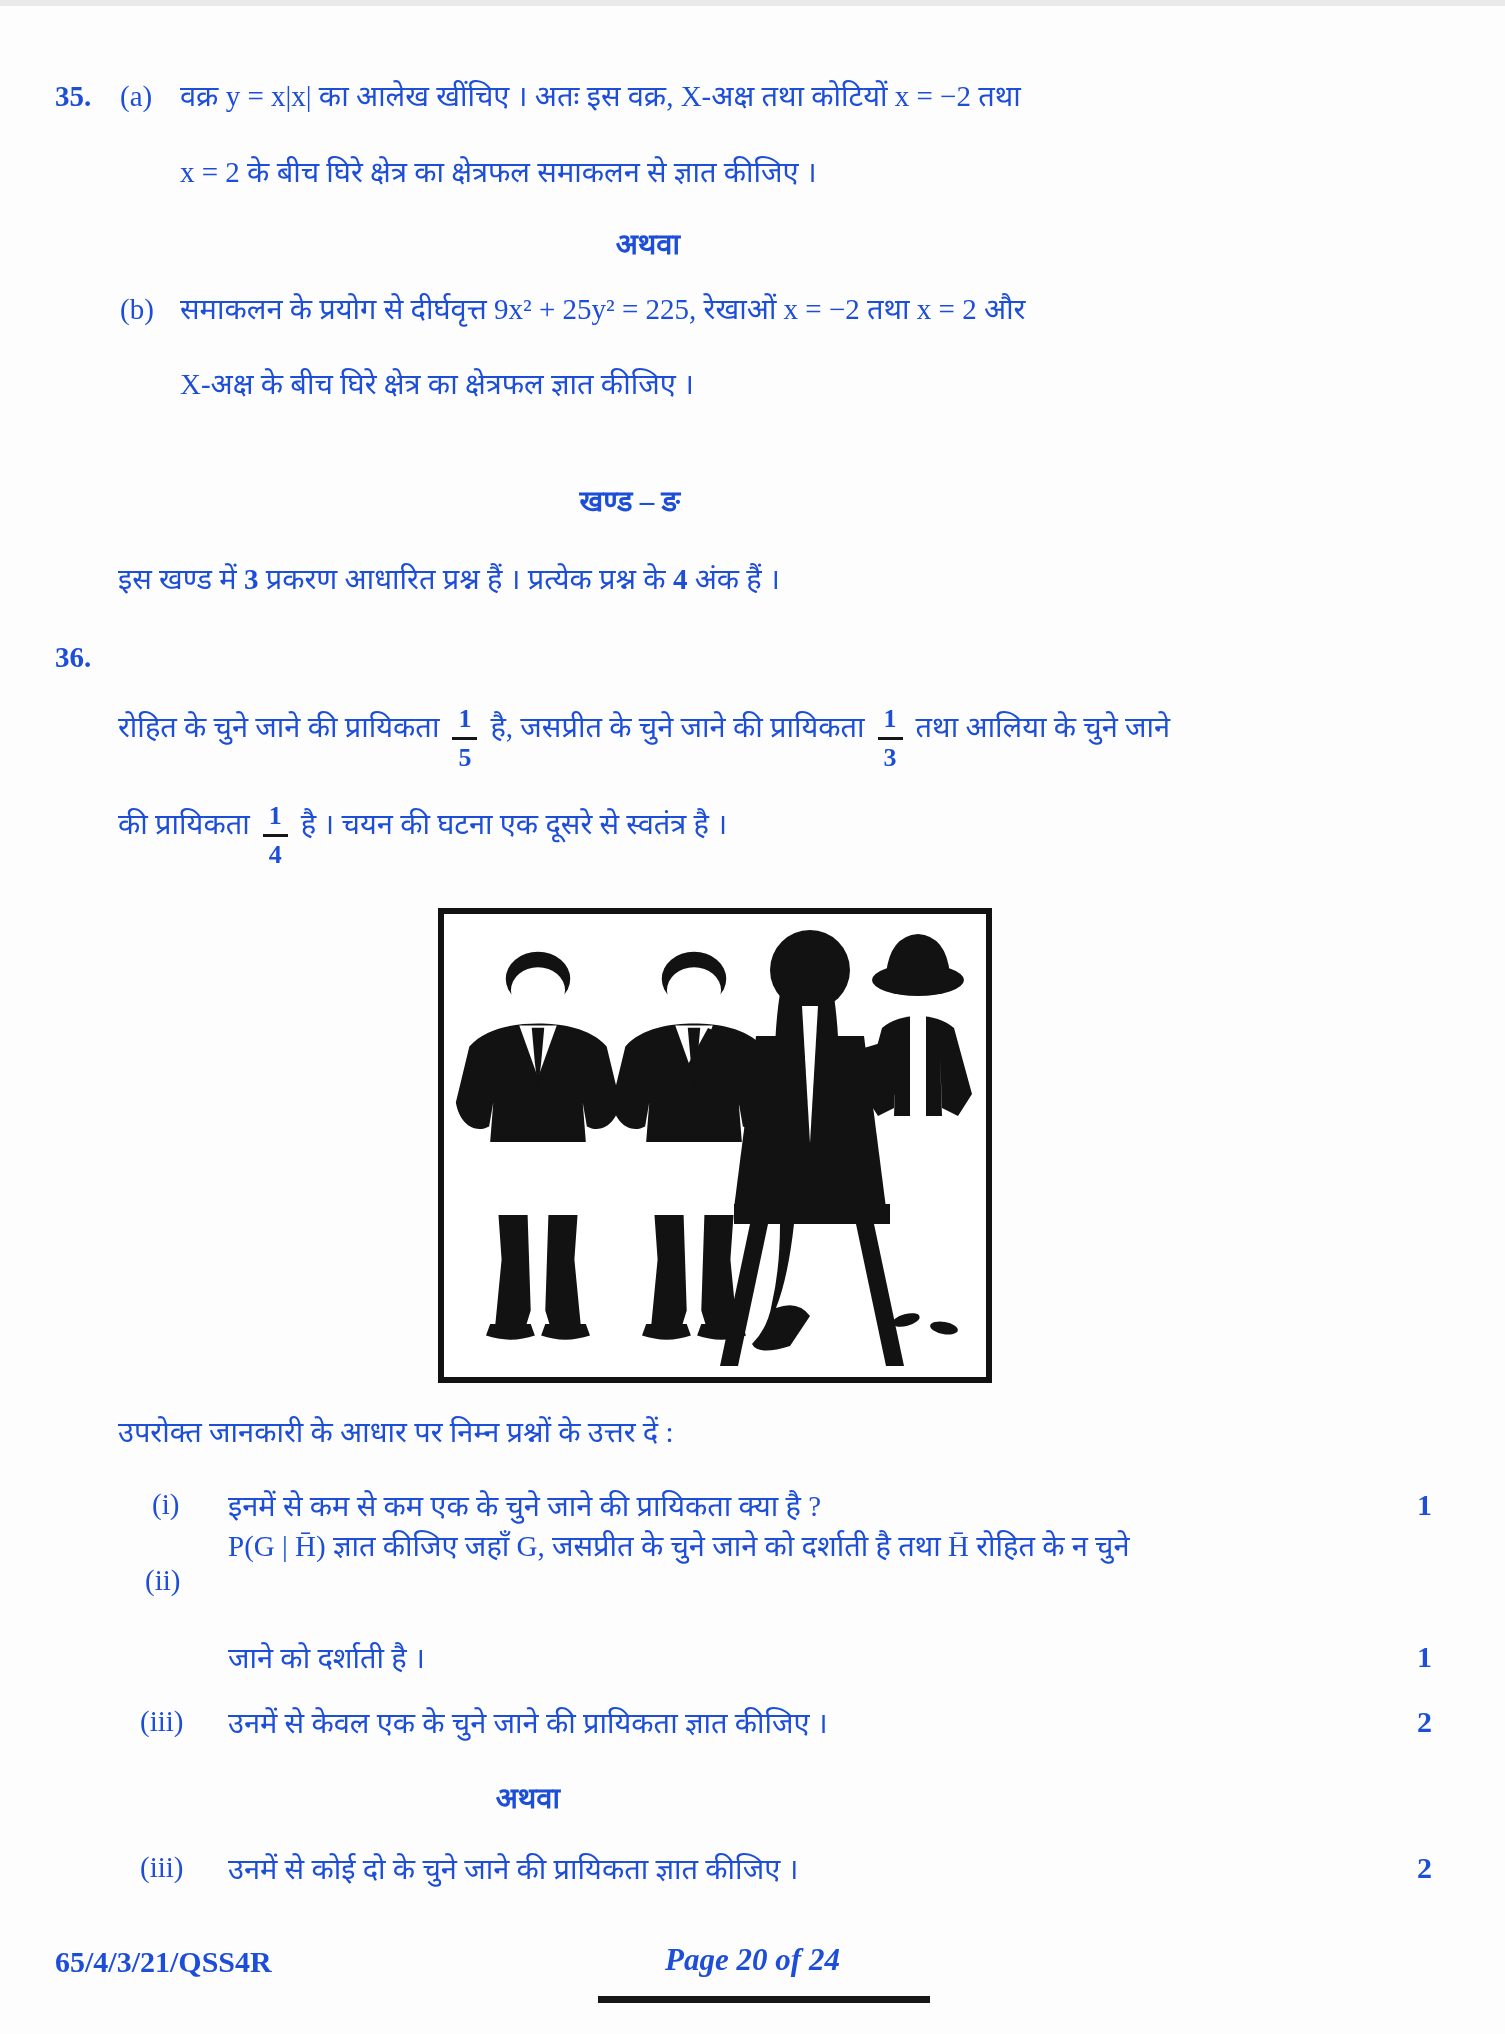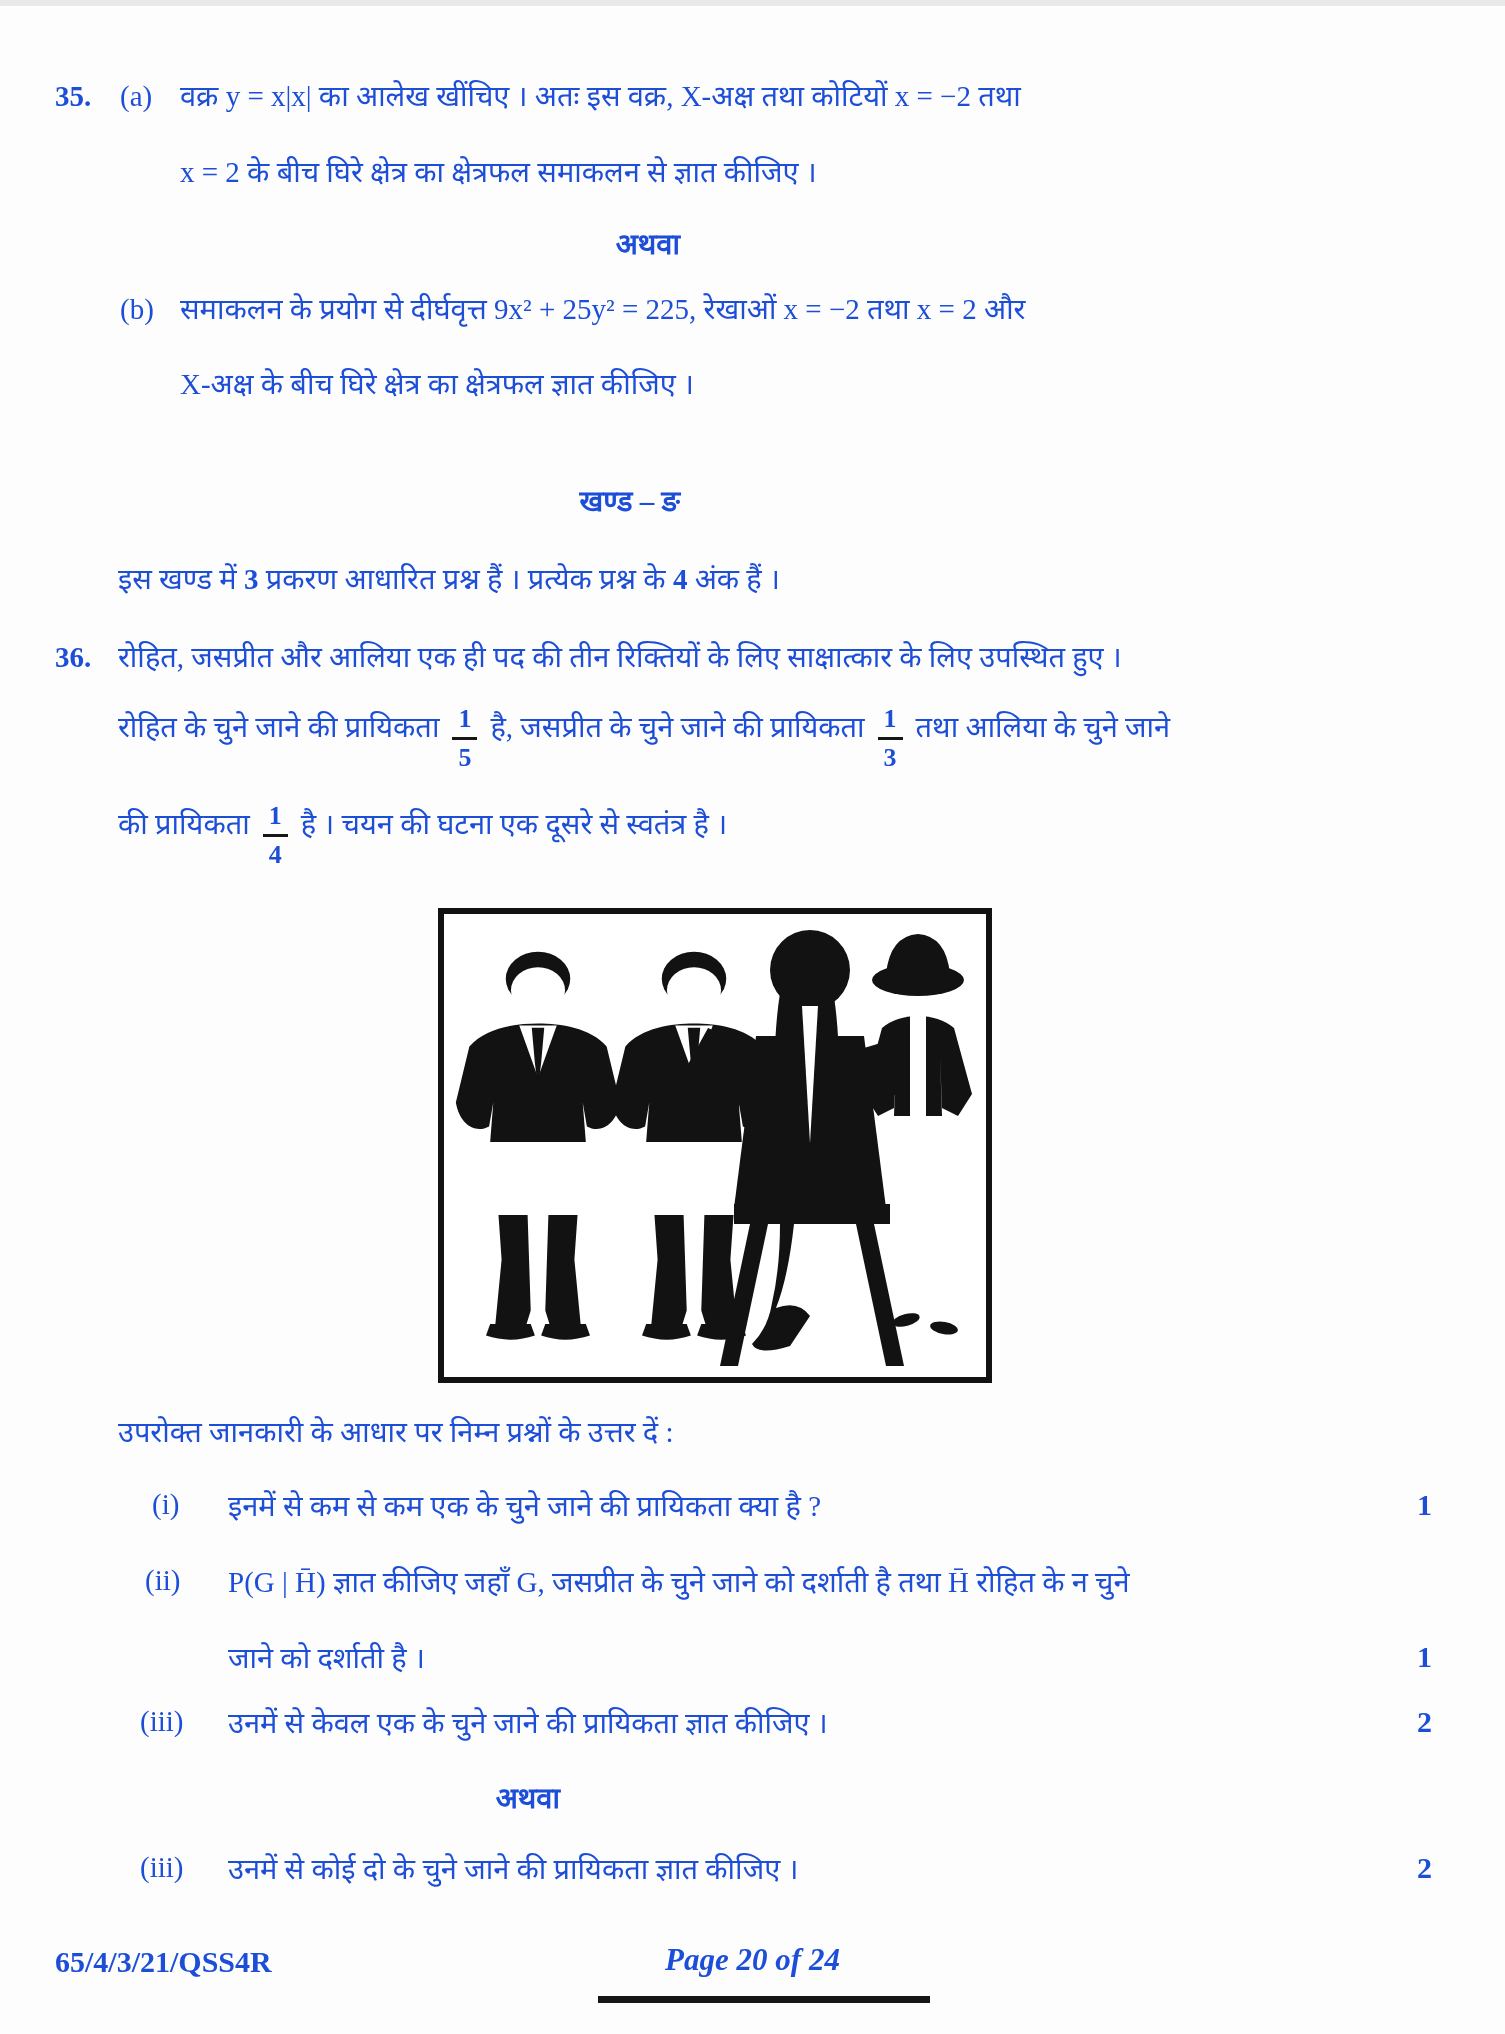--- a/index.html
+++ b/index.html
@@ -33,21 +33,20 @@
   <div class="t" style="left:120px;top:285px">(b)</div>
   <div class="t" style="left:180px;top:285px">समाकलन के प्रयोग से दीर्घवृत्त 9x² + 25y² = 225, रेखाओं x = −2 तथा x = 2 और</div>
   <div class="t" style="left:180px;top:360px">X-अक्ष के बीच घिरे क्षेत्र का क्षेत्रफल ज्ञात कीजिए ।</div>
 
   <div class="t b ctr" style="left:430px;top:477px;width:250px">खण्ड – ङ</div>
   <div class="t" style="left:118px;top:555px">
     <span>इस खण्ड में </span><span class="b">3</span><span> प्रकरण आधारित प्रश्न हैं । प्रत्येक प्रश्न के </span><span class="b">4</span><span> अंक हैं ।</span>
   </div>
 
   <div class="t num" style="left:55px;top:633px">36.</div>
-  <div class="t" style="left:118px;top:633px">रोहित, जसप्रीत और आलिया एक ही पद की तीन रिक्तियों के लिए साक्षात्कार के लिए उपस्थित हुए ।</div>
 
   <div class="fracrow" style="left:118px;top:700px;height:96px">
     <span>रोहित के चुने जाने की प्रायिकता</span>
     <span class="frac">
       <span class="fnum">1</span>
       <span class="fden">5</span>
     </span>
     <span>है, जसप्रीत के चुने जाने की प्रायिकता</span>
     <span class="frac">
       <span class="fnum">1</span>
@@ -117,21 +116,21 @@
     </svg>
   </div>
 
   <div class="t" style="left:118px;top:1408px">उपरोक्त जानकारी के आधार पर निम्न प्रश्नों के उत्तर दें :</div>
 
   <div class="lbl" style="left:152px;top:1482px">(i)</div>
   <div class="t" style="left:228px;top:1482px">इनमें से कम से कम एक के चुने जाने की प्रायिकता क्या है ?</div>
   <div class="marks" style="top:1482px">1</div>
 
   <div class="lbl" style="left:145px;top:1558px">(ii)</div>
-  <div class="t" style="left:228px;top:1558px">P(G | H̄) ज्ञात कीजिए जहाँ G, जसप्रीत के चुने जाने को दर्शाती है तथा H̄ रोहित के न चुने</div>
+  <div class="t" style="left:228px;top:1522px">P(G | H̄) ज्ञात कीजिए जहाँ G, जसप्रीत के चुने जाने को दर्शाती है तथा H̄ रोहित के न चुने</div>
   <div class="t" style="left:228px;top:1634px">जाने को दर्शाती है ।</div>
   <div class="marks" style="top:1634px">1</div>
 
   <div class="lbl" style="left:140px;top:1699px">(iii)</div>
   <div class="t" style="left:228px;top:1699px">उनमें से केवल एक के चुने जाने की प्रायिकता ज्ञात कीजिए ।</div>
   <div class="marks" style="top:1699px">2</div>
 
   <div class="t b ctr" style="left:360px;top:1774px;width:200px">अथवा</div>
 
   <div class="lbl" style="left:140px;top:1845px">(iii)</div>

